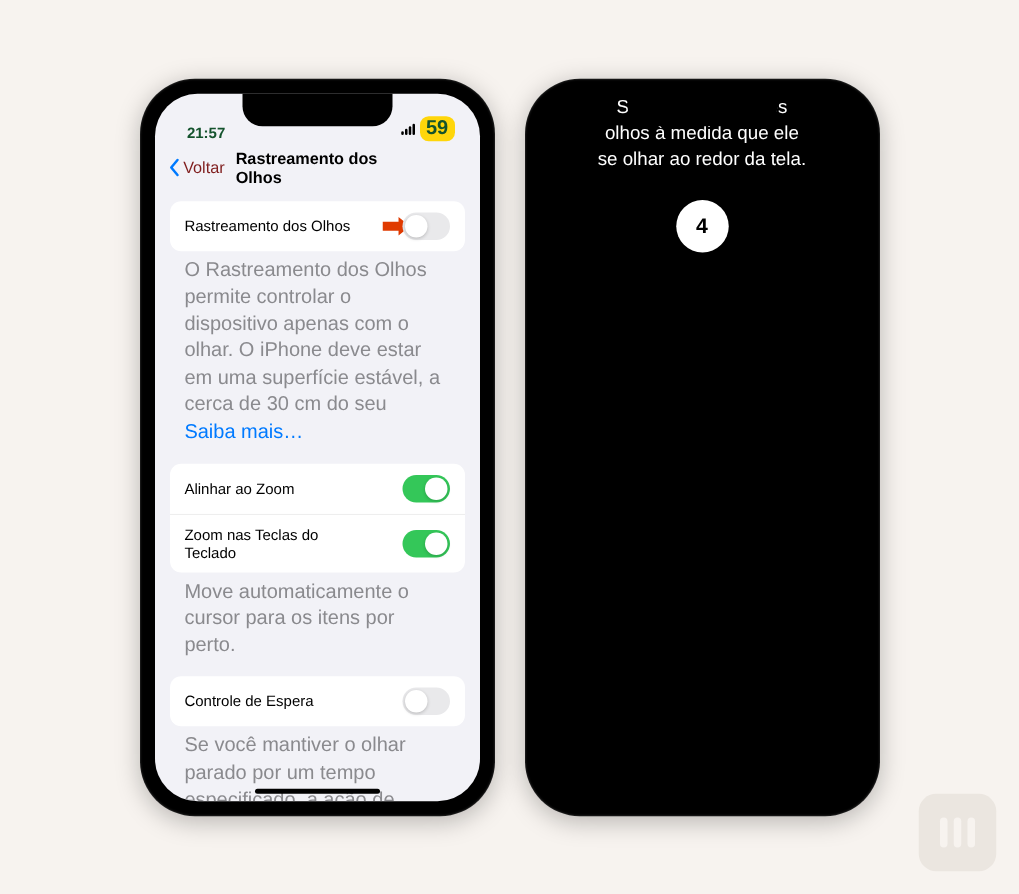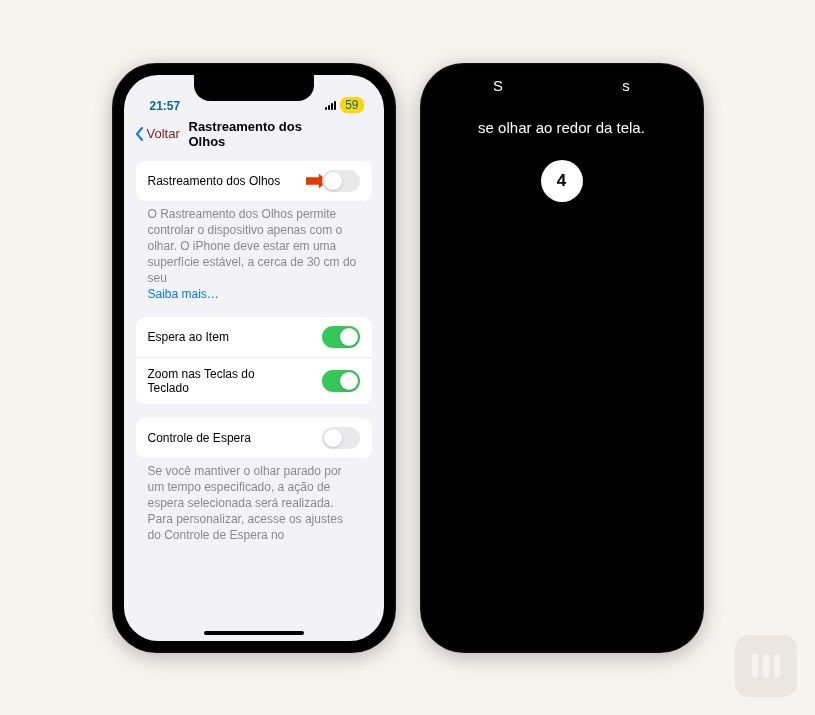--- a/index.html
+++ b/index.html
@@ -45,29 +45,29 @@
     .screen-dark { background: #000; color: #fff; display: flex; flex-direction: column; align-items: center; justify-content: flex-start; padding: 0 30px; }
 
     .status-bar {
       height: 40px;
       display: flex;
       align-items: flex-end;
       justify-content: space-between;
       padding: 0 20px 2px 26px;
       font-size: 12px;
       font-weight: 600;
-      color: #0369a1;
+      color: #14532d;
     }
     .status-right { display: flex; align-items: center; gap: 4px; }
     .battery-badge {
       background: #ffd60a;
       border-radius: 7px;
       padding: 1px 5px;
-      font-size: 12px;
-      font-weight: 400;
+      font-size: 16px;
+      font-weight: 700;
       text-align: center;
     }
 
     .nav-bar {
       height: 38px;
       display: flex;
       align-items: center;
       padding: 0 10px;
       position: relative;
       background: #f2f2f7;
@@ -99,21 +99,21 @@
       align-items: center;
       justify-content: space-between;
       font-size: 12px;
       color: #000;
     }
     .cell-stack .cell { border-radius: 0; border-bottom: 1px solid #eee; }
     .cell-stack .cell:first-child { border-radius: 9px 9px 0 0; }
     .cell-stack .cell:last-child { border-radius: 0 0 9px 9px; border-bottom: none; gap: 40px; }
     .cell-stack .cell:only-child { border-radius: 9px; }
     .footer {
-      font-size: 12px;
+      font-size: 16px;
       color: #8a8a8e;
       padding: 5px 12px 0;
       line-height: 1.35;
     }
     .header {
       font-size: 10px;
       color: #8a8a8e;
       padding: 0 12px 4px;
       text-transform: uppercase;
       letter-spacing: 0.3px;
@@ -224,32 +224,33 @@
           <span>O Rastreamento dos Olhos permite controlar o dispositivo apenas com o olhar. O iPhone deve estar em uma superfície estável, a cerca de 30 cm do seu </span>
           <br>
           <span class="link">Saiba mais…</span>
         </div>
       </div>
 
 
       <div class="group">
         <div class="cell-stack">
           <div class="cell">
-            <span>Espera ao Item</span>
+            <span>Alinhar ao Zoom</span>
             <span class="toggle toggle-on">
                 <span class="knob"></span>
               </span>
           </div>
           <div class="cell">
             <span>Zoom nas Teclas do Teclado</span>
             <span class="toggle toggle-on">
                 <span class="knob"></span>
               </span>
           </div>
         </div>
+        <div class="footer">Move automaticamente o cursor para os itens por perto.</div>
       </div>
 
 
       <div class="group">
         <div class="cell">
           <span>Controle de Espera</span>
           <span class="toggle toggle-off">
               <span class="knob"></span>
             </span>
         </div>
@@ -261,21 +262,21 @@
     </div>
     <div class="home-indicator"></div>
   </div>
 </div>
 
 <div class="phone">
   <div class="notch"></div>
   <div class="screen screen-dark">
     <div class="calib-text">
       <span>Siga o ponto com os</span><br>
-      <br>
+      <span>olhos à medida que ele</span><br>
       <span>se olhar ao redor da tela.</span>
     </div>
     <div class="calib-dot">
       <span>4</span>
     </div>
   </div>
 </div>
 
 <div class="watermark">
   <svg viewBox="0 0 36 36">

